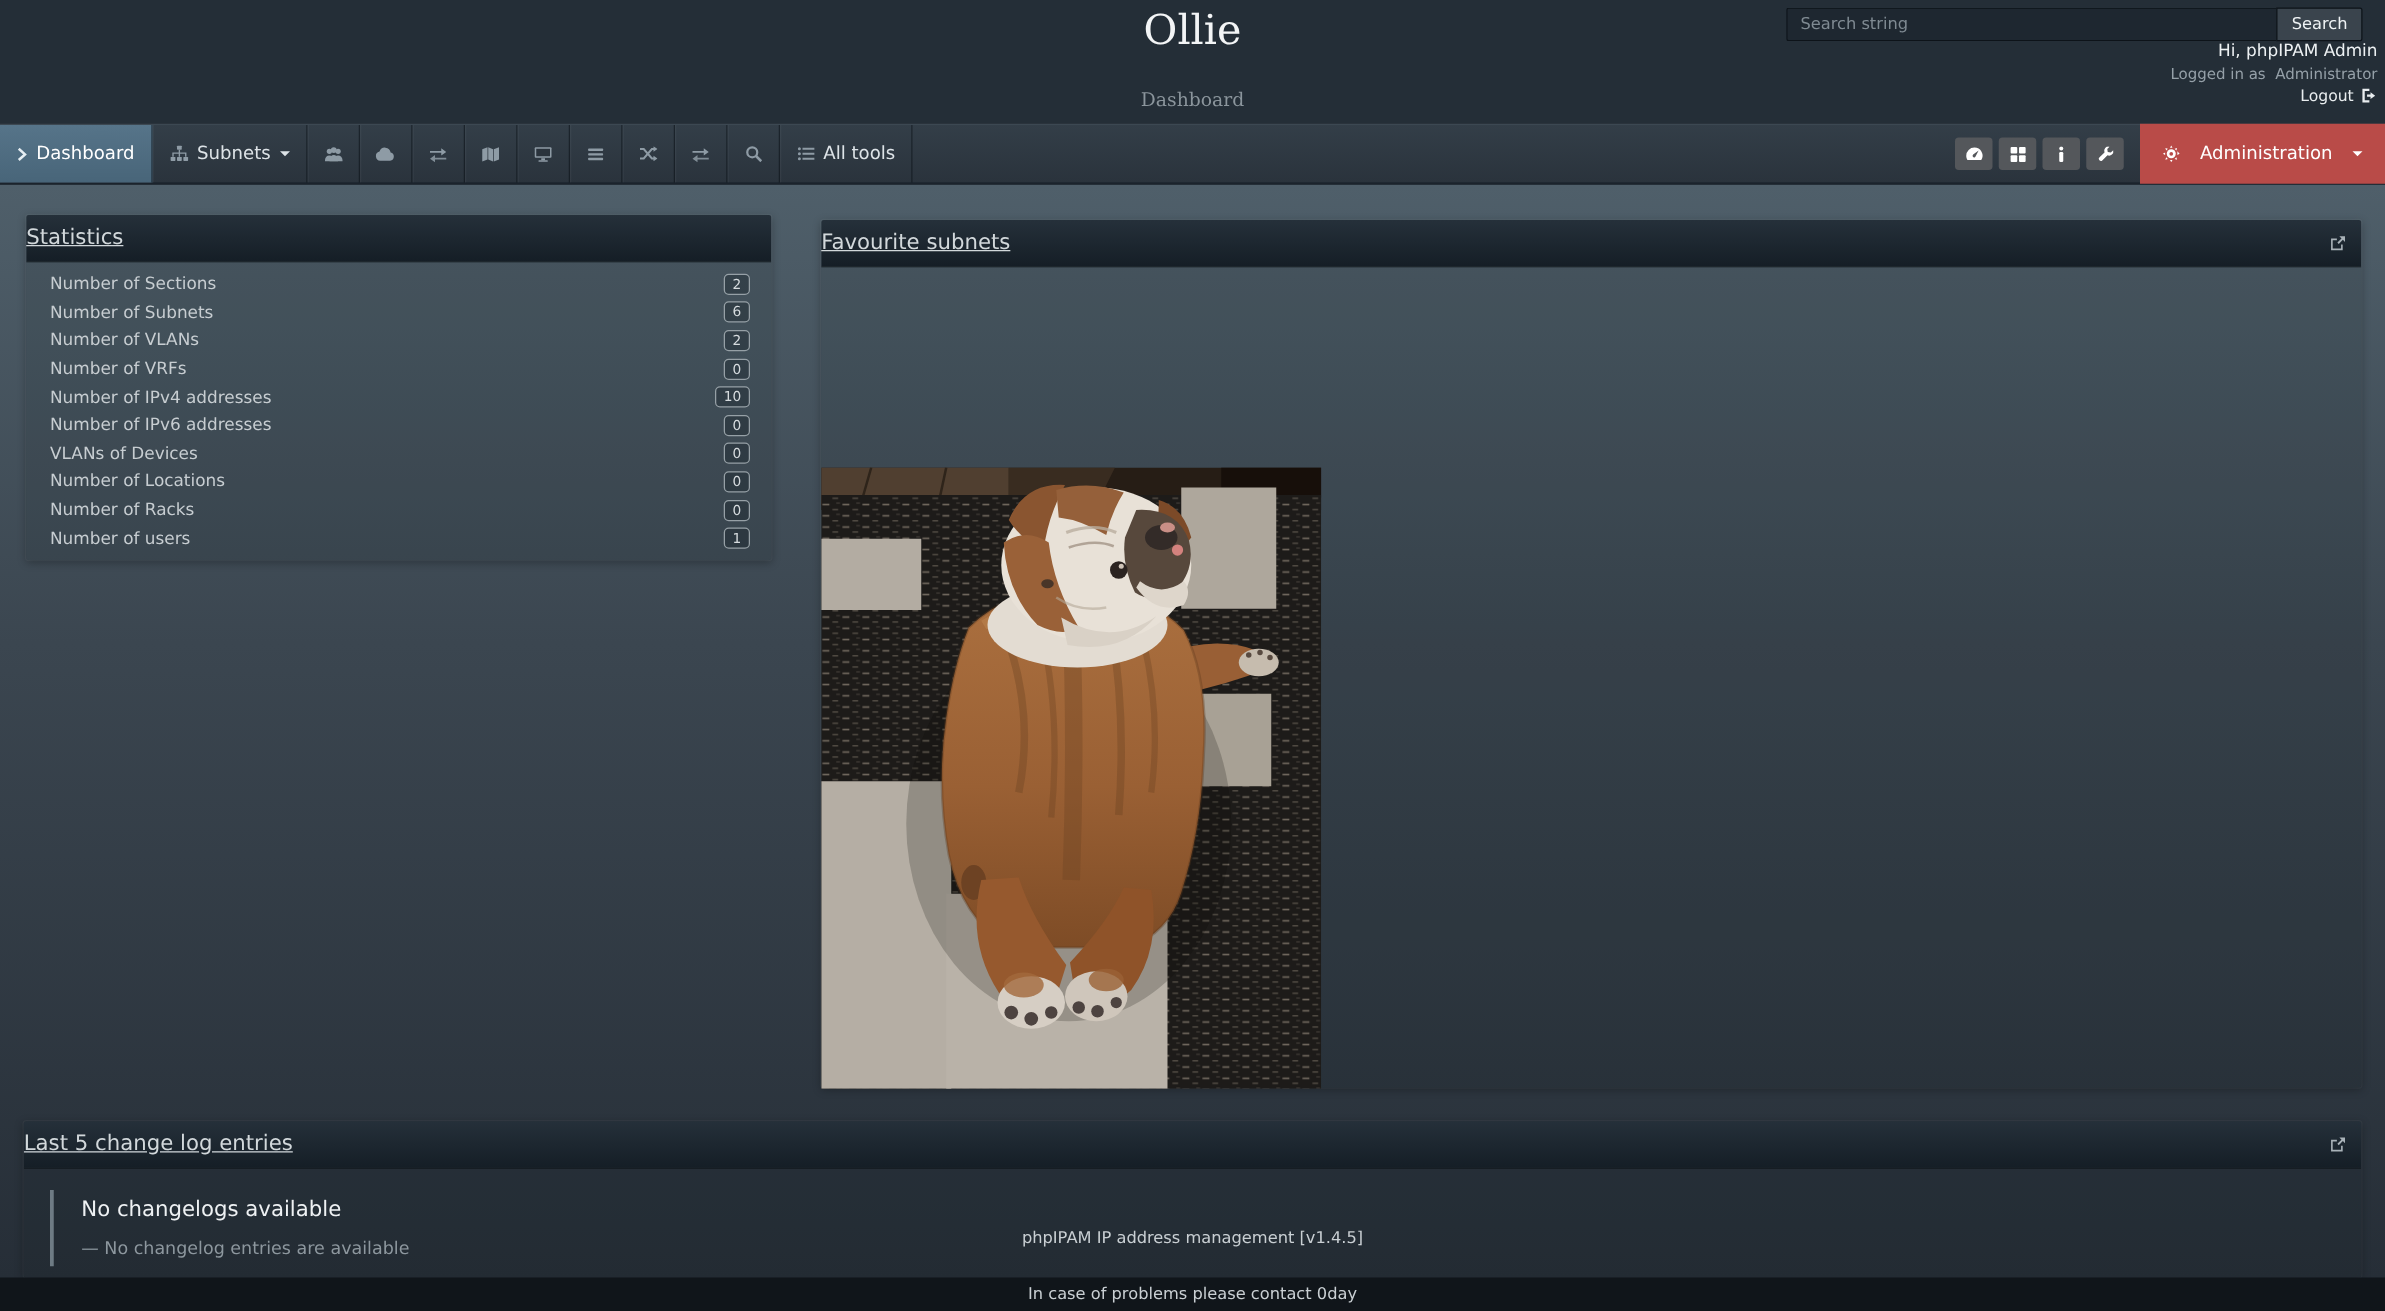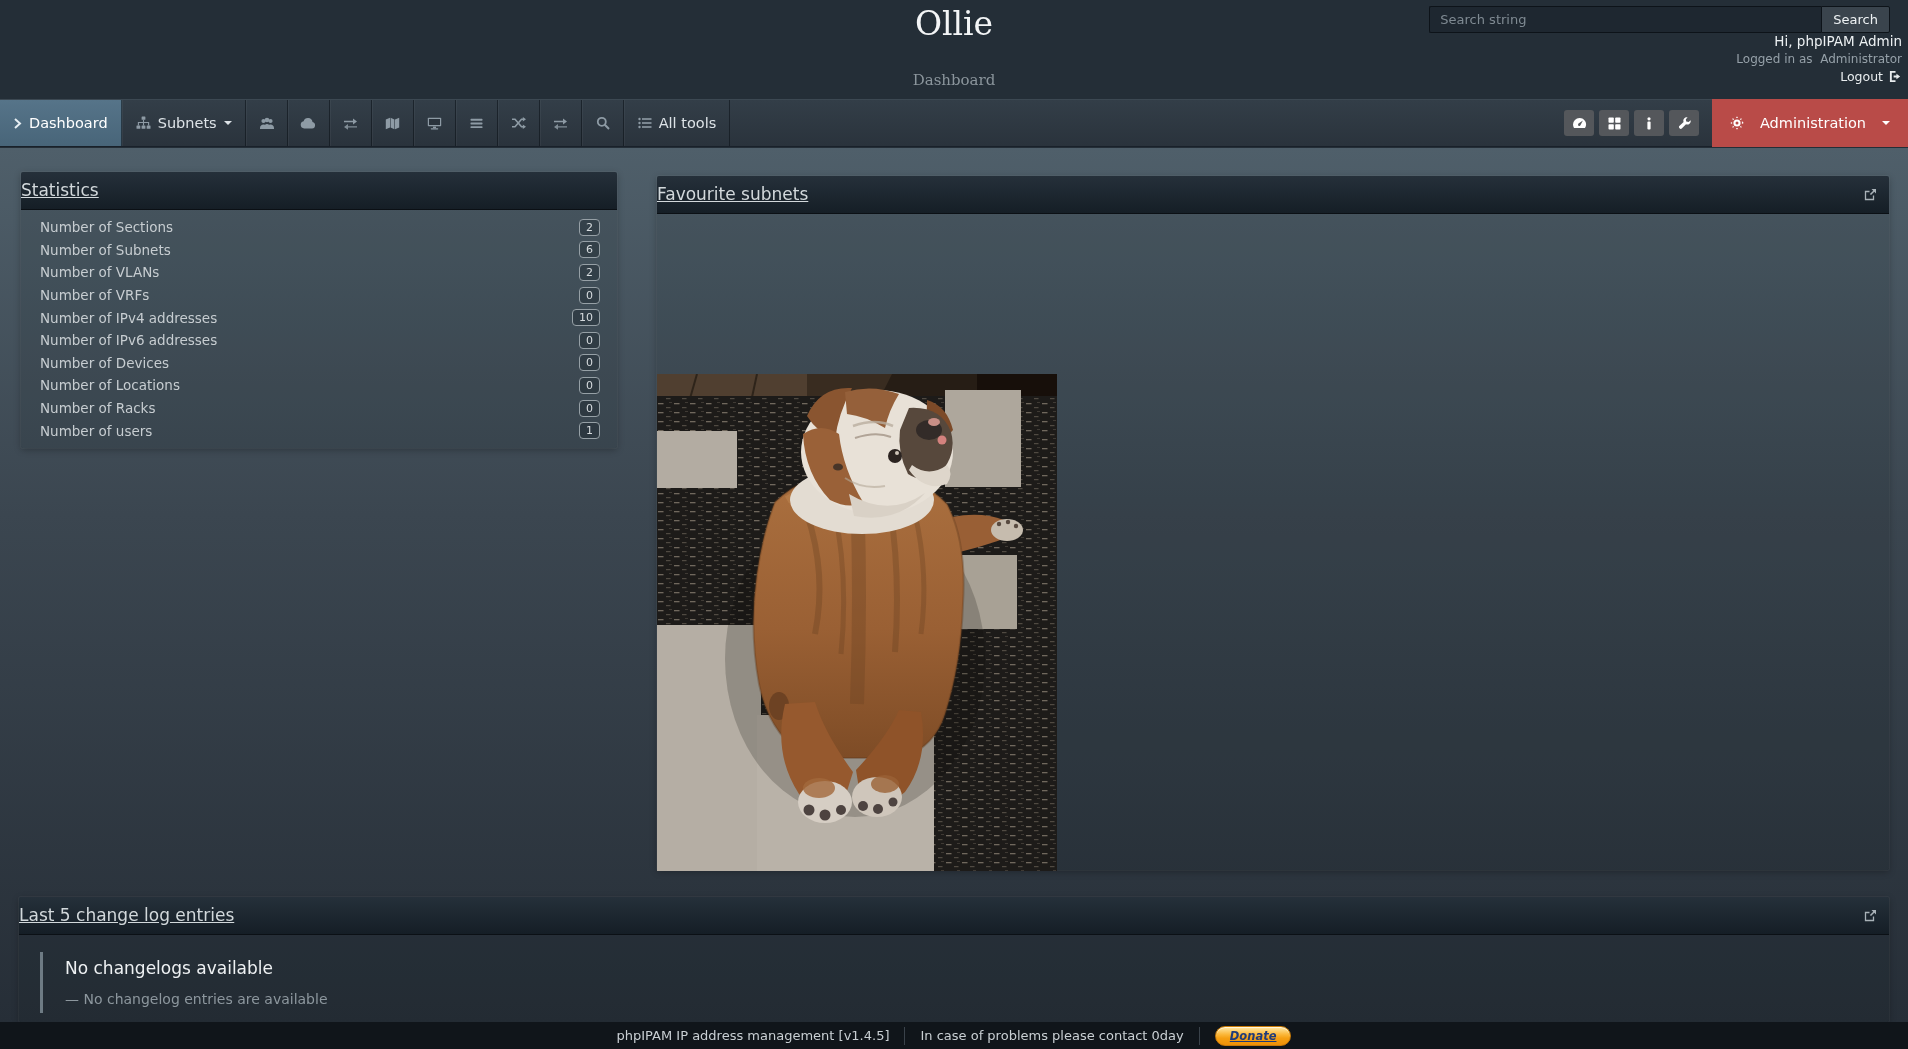--- a/index.html
+++ b/index.html
@@ -73,21 +73,21 @@
   .bq-title { font-size:17px; color:#eef1f3; }
   .bq-note { font-size:14px; color:#8d979e; margin-top:31px; }
   .panel-log .blockquote { margin-top:17px; padding-top:6px; padding-bottom:6px; }
   .panel-log .bq-note { margin-top:13px; }
   .dog { position:absolute; left:0; top:198px; width:400px; height:497px; }
 
   .panel-log { left:19px; top:749px; width:1870px; height:125px; overflow:hidden; }
 
   
   .footer { position:absolute; bottom:0; left:0; right:0; height:27px; background:#10151a;
-    display:flex; align-items:center; justify-content:center; gap:15px; font-size:13px; color:#c9cfd3; }
+    display:flex; align-items:center; justify-content:center; gap:15px; font-size:13px; color:#c9cfd3;flex-direction:column; }
   .footer .vdiv { width:1px; height:18px; background:#3a424a; }
   .donate-btn { height:20px; padding:0 14px; border-radius:10px;
     background:linear-gradient(var(--donate-top,#ffe9a8),#fbb93d 40%,var(--donate-orange,#f5a013) 62%,#ef9008);
     border:1px solid #c97a06; color:#1f3b7a; font-weight:700; font-style:italic; font-size:11.5px;
     font-family:inherit; display:flex; align-items:center; cursor:pointer;
     box-shadow:inset 0 1px 0 rgba(255,255,255,0.6);text-decoration:underline; }
 </style>
 </head>
 <body>
 
@@ -327,21 +327,21 @@
         </div>
       <div class="stat-row">
           <span class="stat-label">Number of IPv4 addresses</span>
           <span class="stat-badge">10</span>
         </div>
       <div class="stat-row">
           <span class="stat-label">Number of IPv6 addresses</span>
           <span class="stat-badge">0</span>
         </div>
       <div class="stat-row">
-          <span class="stat-label">Number of Devices</span>
+          <span class="stat-label">VLANs of Devices</span>
           <span class="stat-badge">0</span>
         </div>
       <div class="stat-row">
           <span class="stat-label">Number of Locations</span>
           <span class="stat-badge">0</span>
         </div>
       <div class="stat-row">
           <span class="stat-label">Number of Racks</span>
           <span class="stat-badge">0</span>
         </div>

